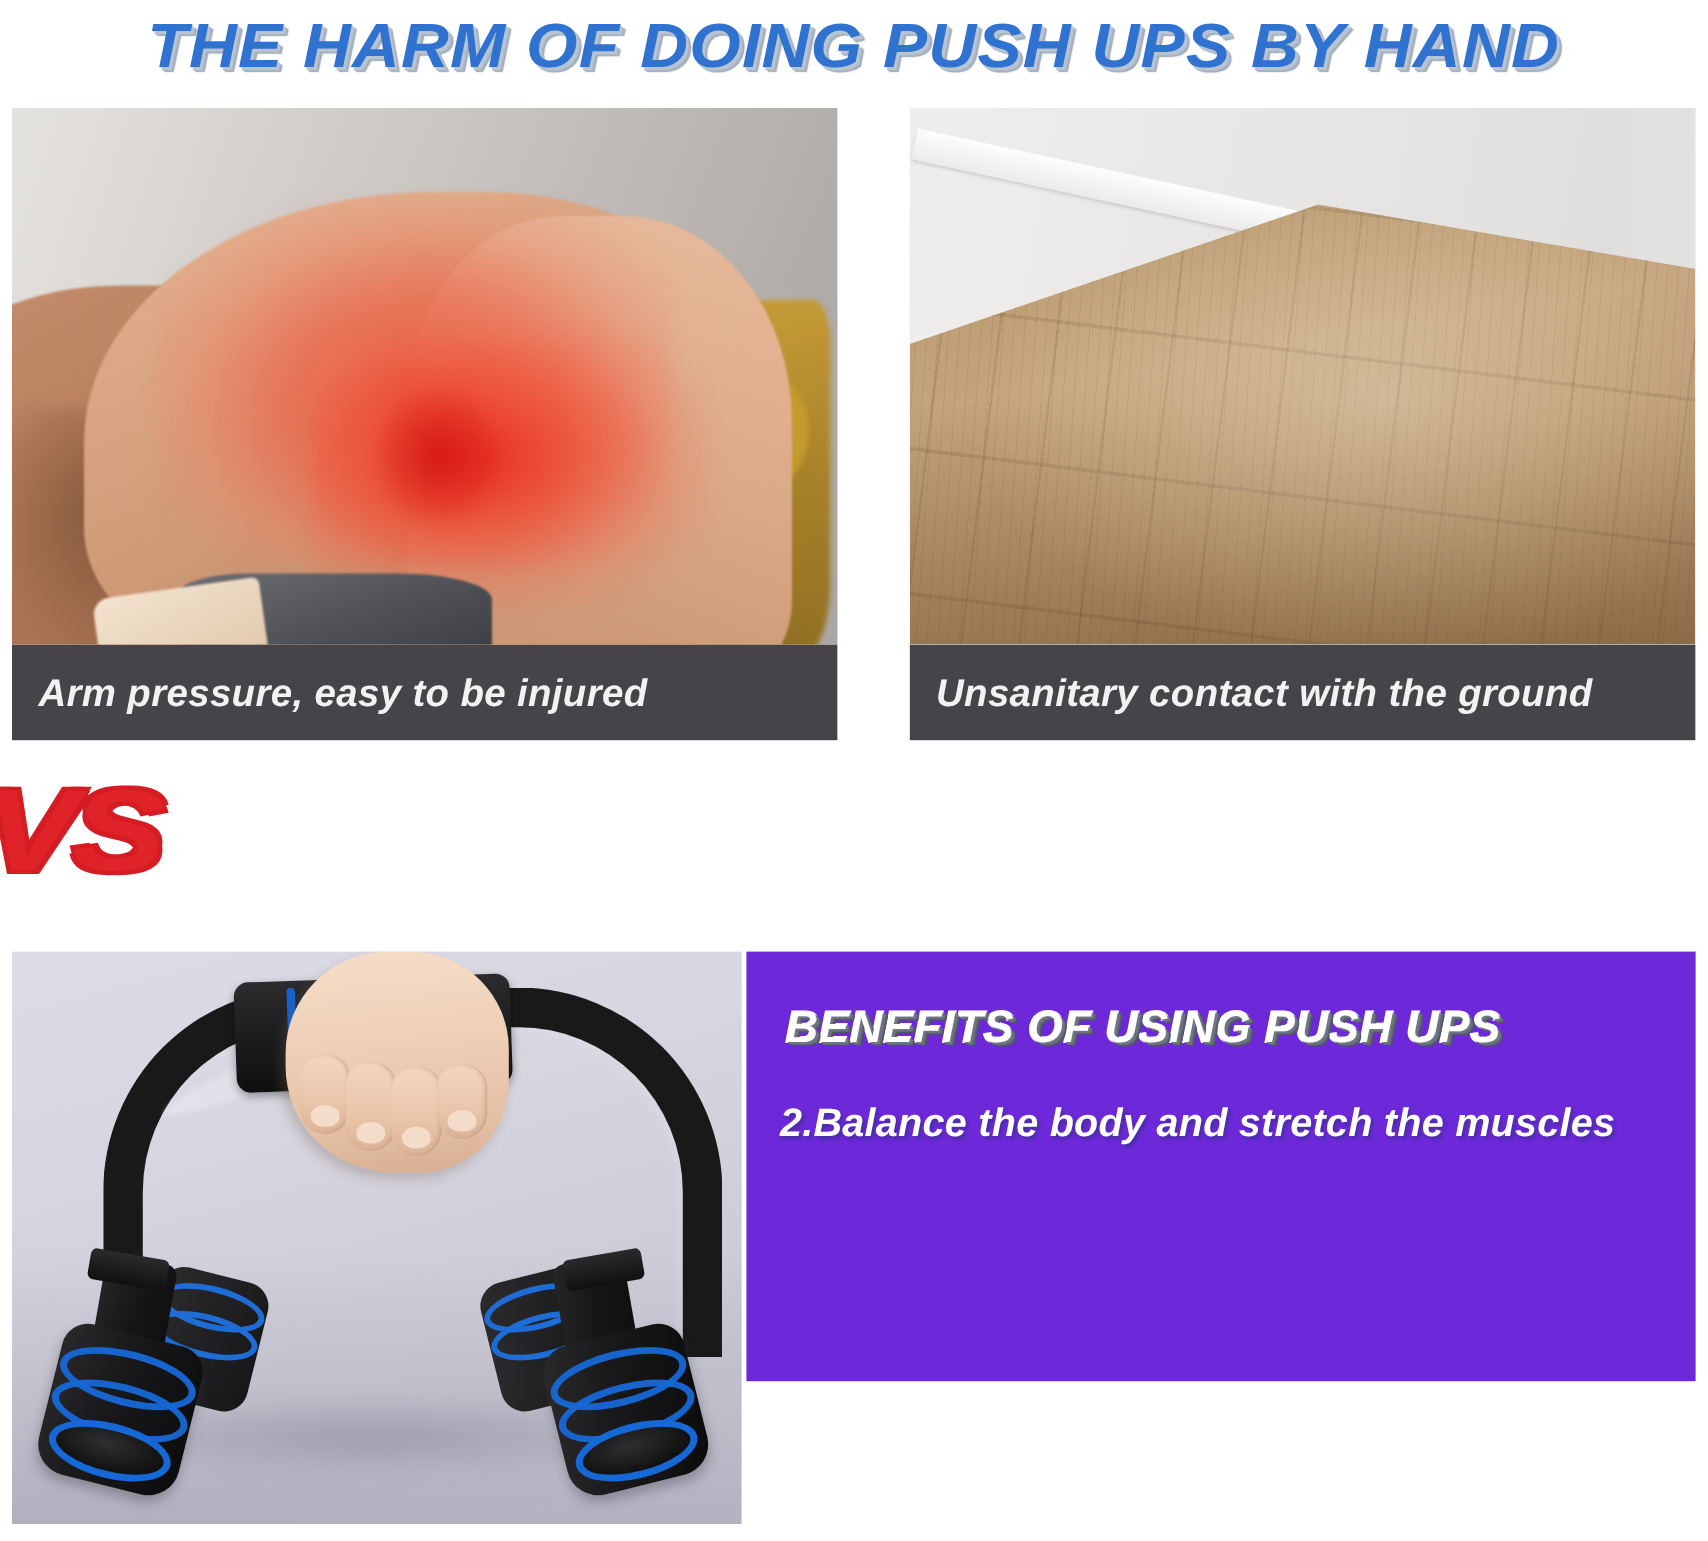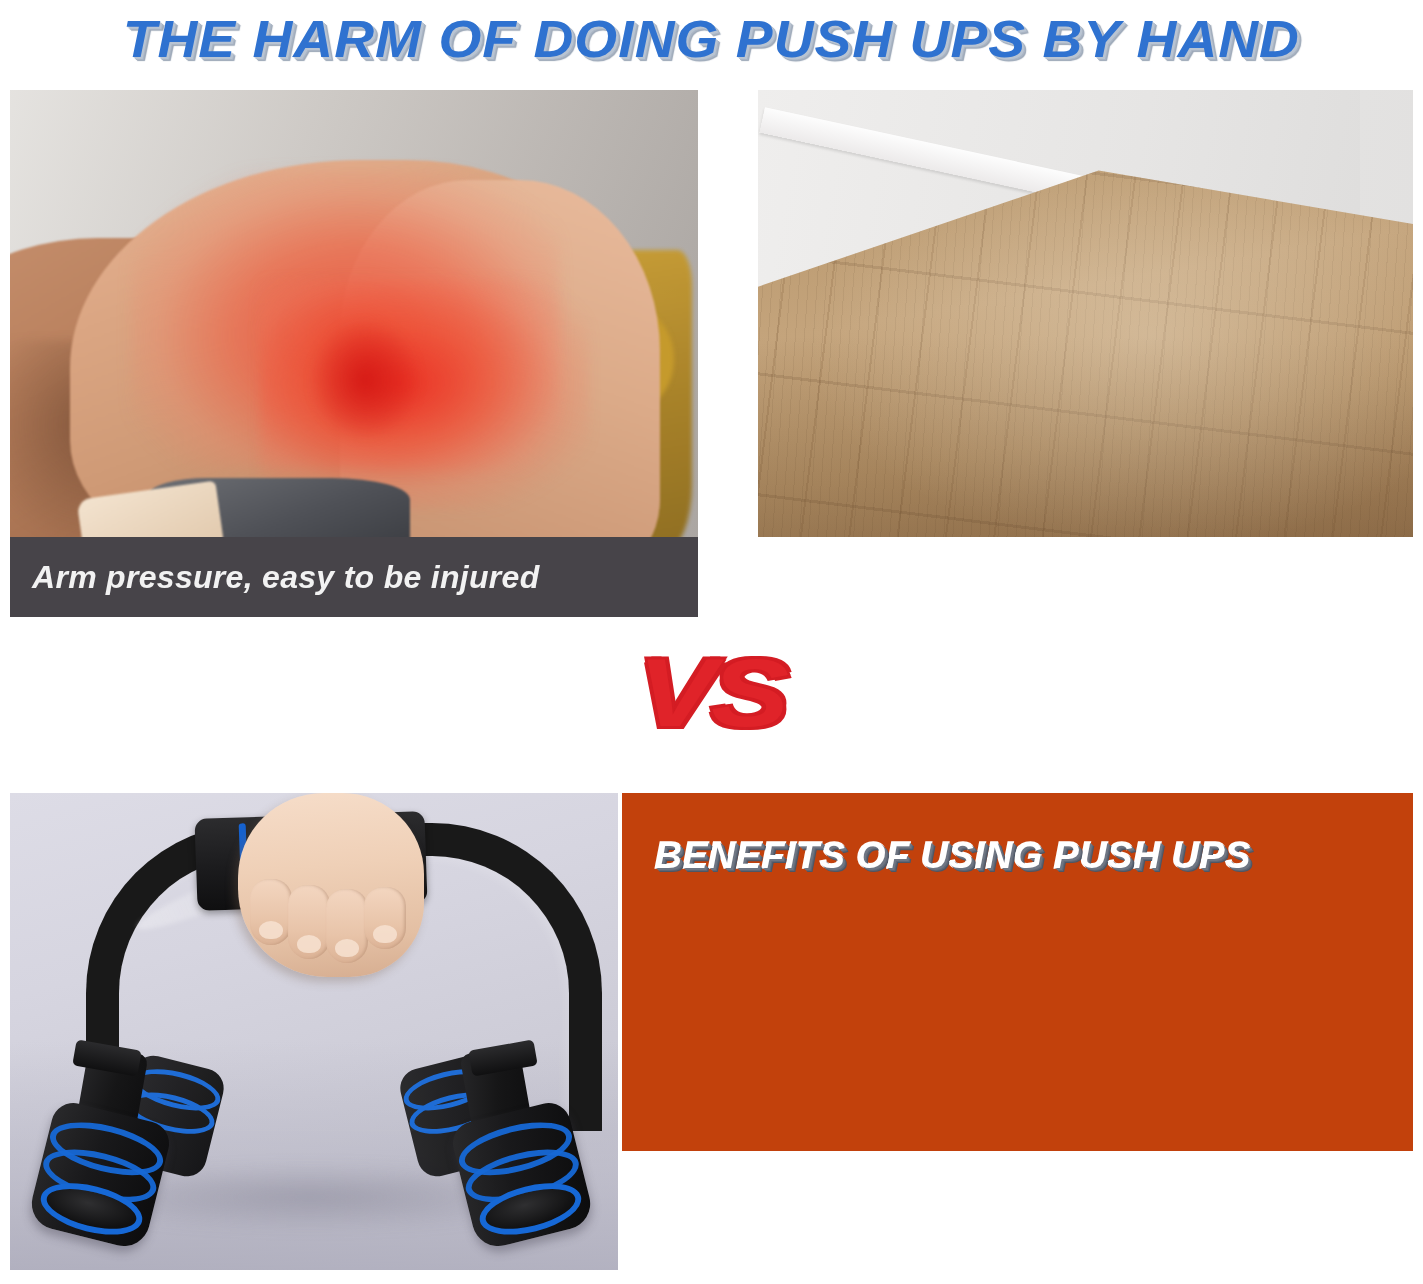--- a/index.html
+++ b/index.html
@@ -252,21 +252,21 @@
   }
 
   
   .vs-wrap {
     position: absolute;
     left: 0; top: 628px;
     width: 1423px;
     height: 130px;
     display: flex;
     align-items: center;
-    justify-content: center;
+    justify-content: flex-start;
   }
   .vs-text {
     font-family: "Liberation Sans", sans-serif;
     font-weight: bold;
     font-style: italic;
     font-size: 96px;
     line-height: 1;
     color: #e02329;
     letter-spacing: -4px;
     transform: scaleX(1.22);
@@ -442,21 +442,21 @@
     border-radius: 50%;
   }
   .foot-back .bring.b1 { top: 10px; }
   .foot-back .bring.b2 { top: 34px; }
 
   
   .benefits-panel {
     position: absolute;
     left: 612px; top: 0;
     width: 791px; height: 358px;
-    background: #c2410c;
+    background: #6d28d9;
     box-sizing: border-box;
     padding: 42px 18px 0 28px;
   }
   .benefits-heading {
     font-family: "Liberation Sans", sans-serif;
     font-weight: bold;
     font-style: italic;
     font-size: 37px;
     color: #ffffff;
     letter-spacing: 0.5px;
@@ -516,20 +516,23 @@
   <div class="harm-card right">
     <div class="card-photo photo-floor">
       <div class="wall-left"></div>
       <div class="wall-right-fill"></div>
       <div class="base-left"></div>
       <div class="base-right"></div>
       <div class="floor"></div>
       <div class="floor-grain"></div>
       <div class="floor-sheen"></div>
     </div>
+    <div class="card-caption">
+      <span>Unsanitary contact with the ground</span>
+    </div>
   </div>
 
 </div>
 
 <div class="vs-wrap">
   <div class="vs-text">VS</div>
 </div>
 
 <div class="bottom-row">
 
@@ -581,15 +584,16 @@
     </div>
     <div class="foot right">
       <div class="ring r1"></div>
       <div class="ring r2"></div>
       <div class="cap"></div>
     </div>
   </div>
 
   <div class="benefits-panel">
     <div class="benefits-heading">BENEFITS OF USING PUSH UPS</div>
+    <p class="benefit-item">2.Balance the body and stretch the muscles</p>
   </div>
 
 </div>
 
 </body></html>

